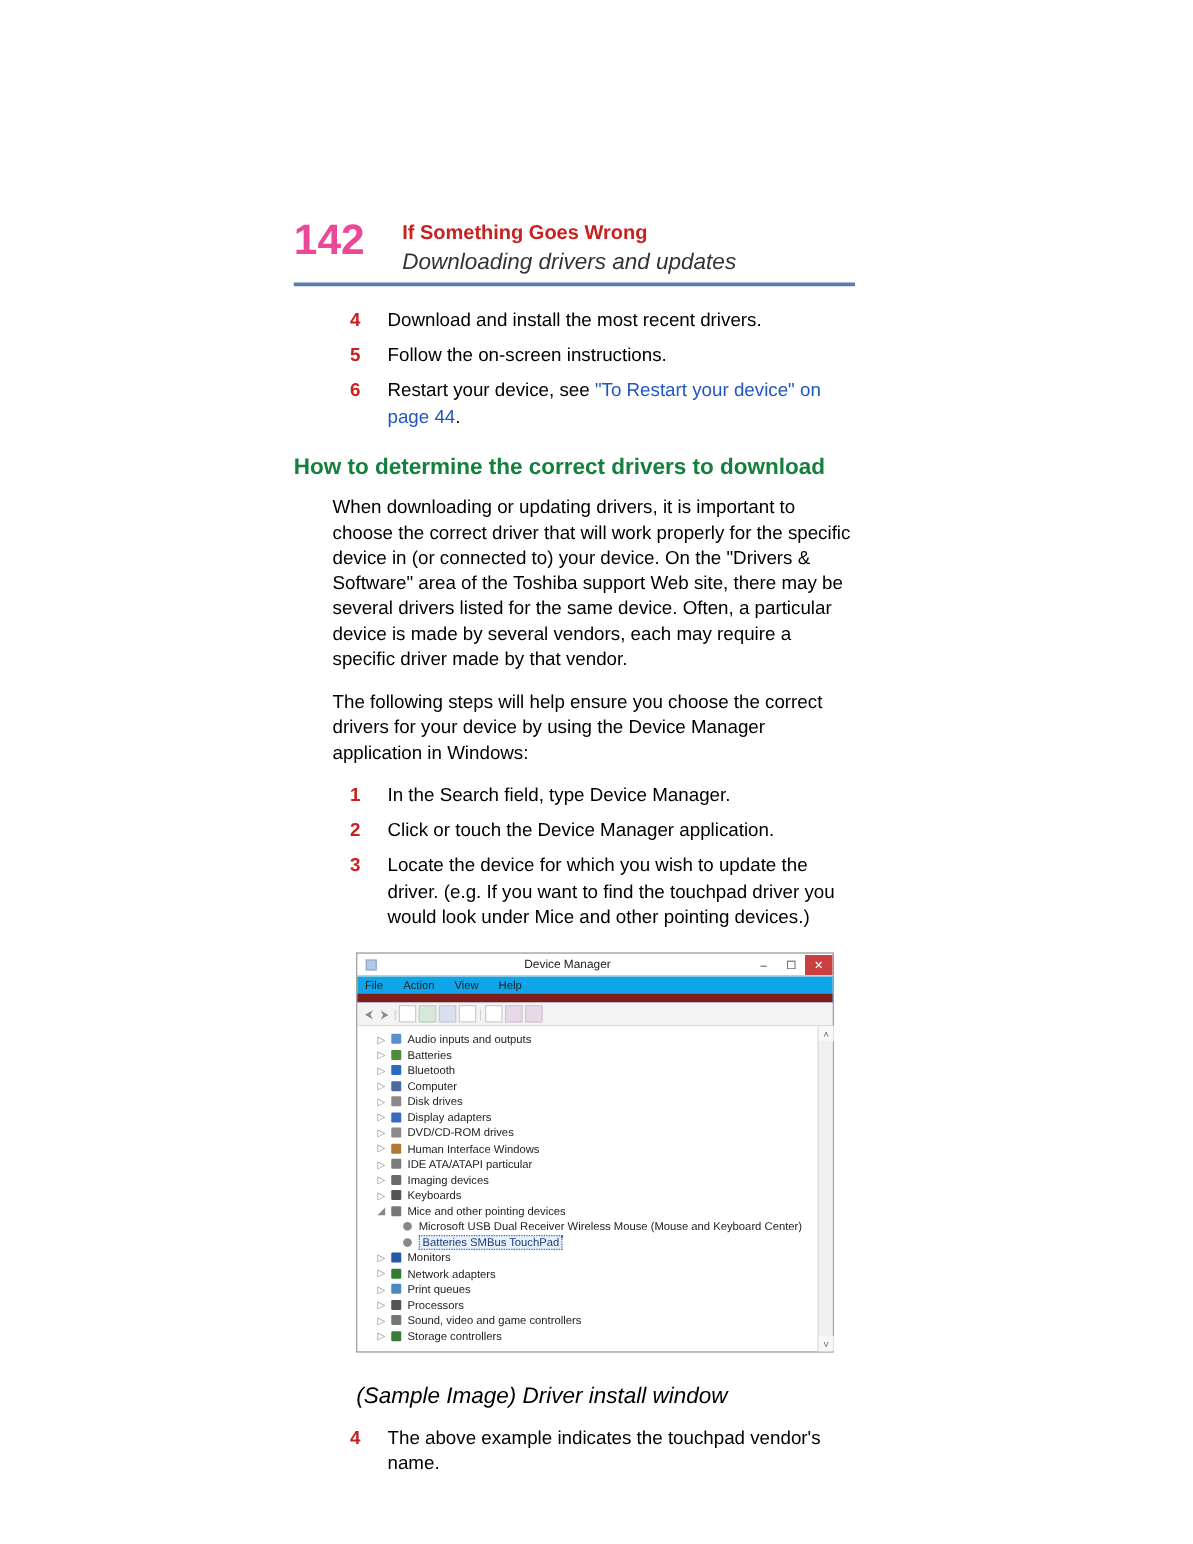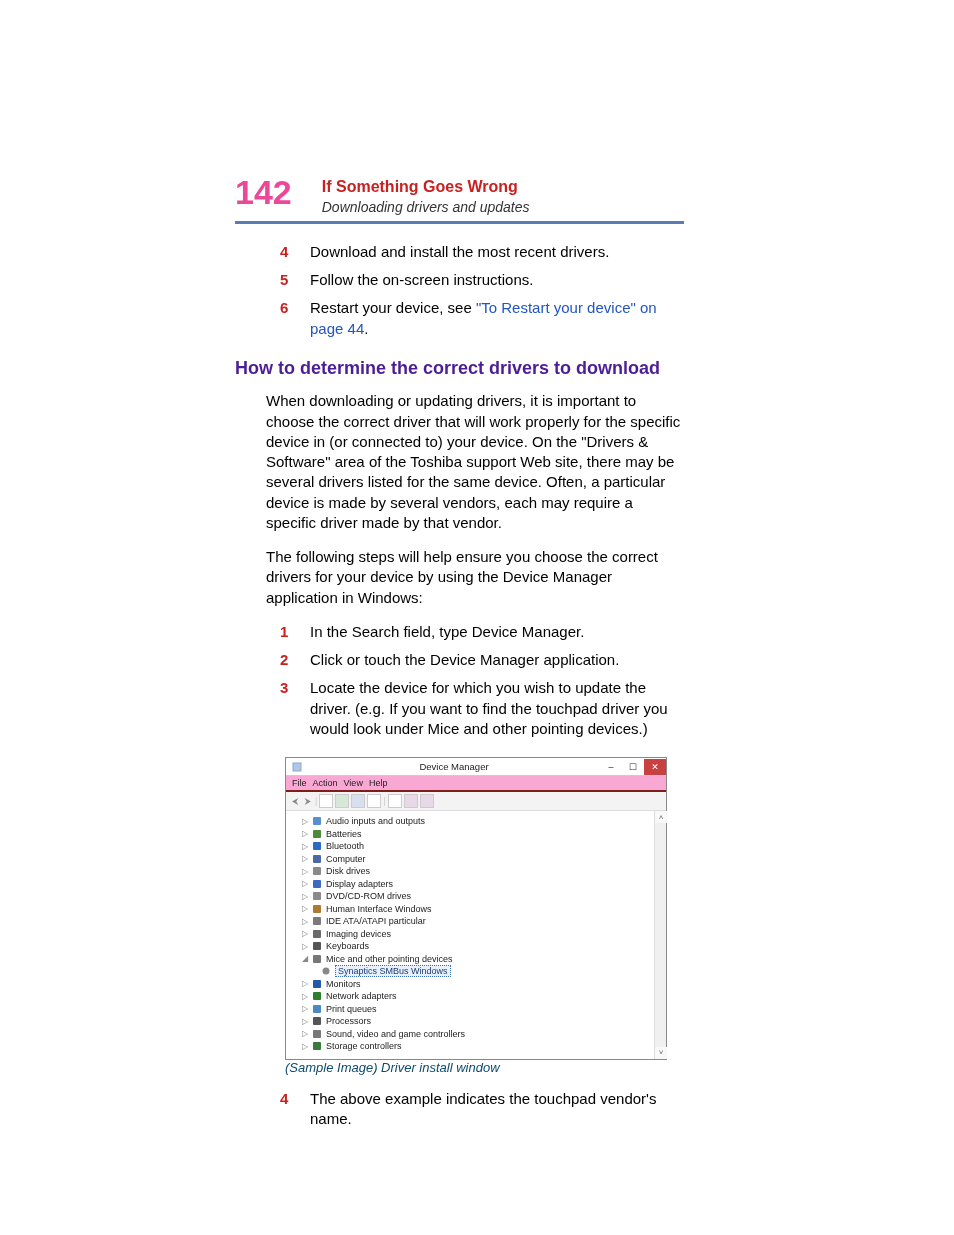--- a/index.html
+++ b/index.html
@@ -27,21 +27,21 @@
     line-height: 1;
   }
   .header-text { padding-top: 2px; }
   .chapter-title {
     font-size: 16px;
     font-weight: bold;
     color: #c92020;
     line-height: 1.3;
   }
   .section-subtitle {
-    font-size: 14px;
+    font-size: 18px;
     font-style: italic;
     color: #333;
     margin-top: 1px;
   }
   .rule {
     height: 3px;
     background: #5b7bb3;
     margin: 6px 0 18px 0;
   }
   .numlist {
@@ -59,36 +59,36 @@
     font-weight: bold;
     width: 30px;
     flex-shrink: 0;
   }
   .numitem .txt { flex: 1; }
   .link { color: #2156c1; }
   .bold { font-weight: normal; }
   .h2 {
     font-size: 18px;
     font-weight: bold;
-    color: #4c1d95;
+    color: #15803d;
     margin: 18px 0 12px 0;
     line-height: 1.25;
   }
   .bodyp {
     margin-left: 31px;
     font-size: 15px;
     line-height: 1.35;
     margin-bottom: 14px;
   }
   .caption {
     font-style: italic;
-    color: #0c4a6e;
-    font-size: 13px;
+    color: #000000;
+    font-size: 18px;
     margin-left: 50px;
-    margin-top: 0;
+    margin-top: 24px;
     margin-bottom: 14px;
   }
   
   .dm-window {
     margin-left: 50px;
     width: 382px;
     border: 1px solid #888;
     background: #f6f6f6;
     font-family: "Segoe UI", Tahoma, sans-serif;
     font-size: 9px;
@@ -115,24 +115,24 @@
   }
   .dm-winbtns { display: flex; }
   .dm-winbtn {
     width: 22px; height: 16px;
     display: flex; align-items: center; justify-content: center;
     font-size: 9px;
   }
   .dm-winbtn.close { background: #c84040; color: #fff; }
   .dm-menubar {
     display: flex;
-    gap: 6px;
+    gap: 16px;
     padding: 2px 6px;
-    background: #f9a8d4;
-    border-bottom: 2px solid #7f1d1d;
+    background: #0ea5e9;
+    border-bottom: 7px solid #7f1d1d;
   }
   .dm-toolbar {
     display: flex;
     align-items: center;
     gap: 2px;
     padding: 2px 4px;
     background: #f3f3f3;
     border-bottom: 1px solid #ddd;
   }
   .dm-tbtn {
@@ -374,21 +374,29 @@
             </svg>
           </span>
           <span class="dm-label">Mice and other pointing devices</span>
         </div>
         <div class="dm-row child">
           <span class="dm-icn">
             <svg width="10" height="10">
               <circle cx="5" cy="5" r="3.5" fill="#888"></circle>
             </svg>
           </span>
-          <span class="dm-label dm-sel">Synaptics SMBus Windows</span>
+          <span class="dm-label">Microsoft USB Dual Receiver Wireless Mouse (Mouse and Keyboard Center)</span>
+        </div>
+        <div class="dm-row child">
+          <span class="dm-icn">
+            <svg width="10" height="10">
+              <circle cx="5" cy="5" r="3.5" fill="#888"></circle>
+            </svg>
+          </span>
+          <span class="dm-label dm-sel">Batteries SMBus TouchPad</span>
         </div>
         <div class="dm-row">
           <span class="dm-expander">▷</span>
           <span class="dm-icn">
             <svg width="10" height="10">
               <rect x="1" y="1" width="8" height="8" fill="#2458a8" rx="1"></rect>
             </svg>
           </span>
           <span class="dm-label">Monitors</span>
         </div>

